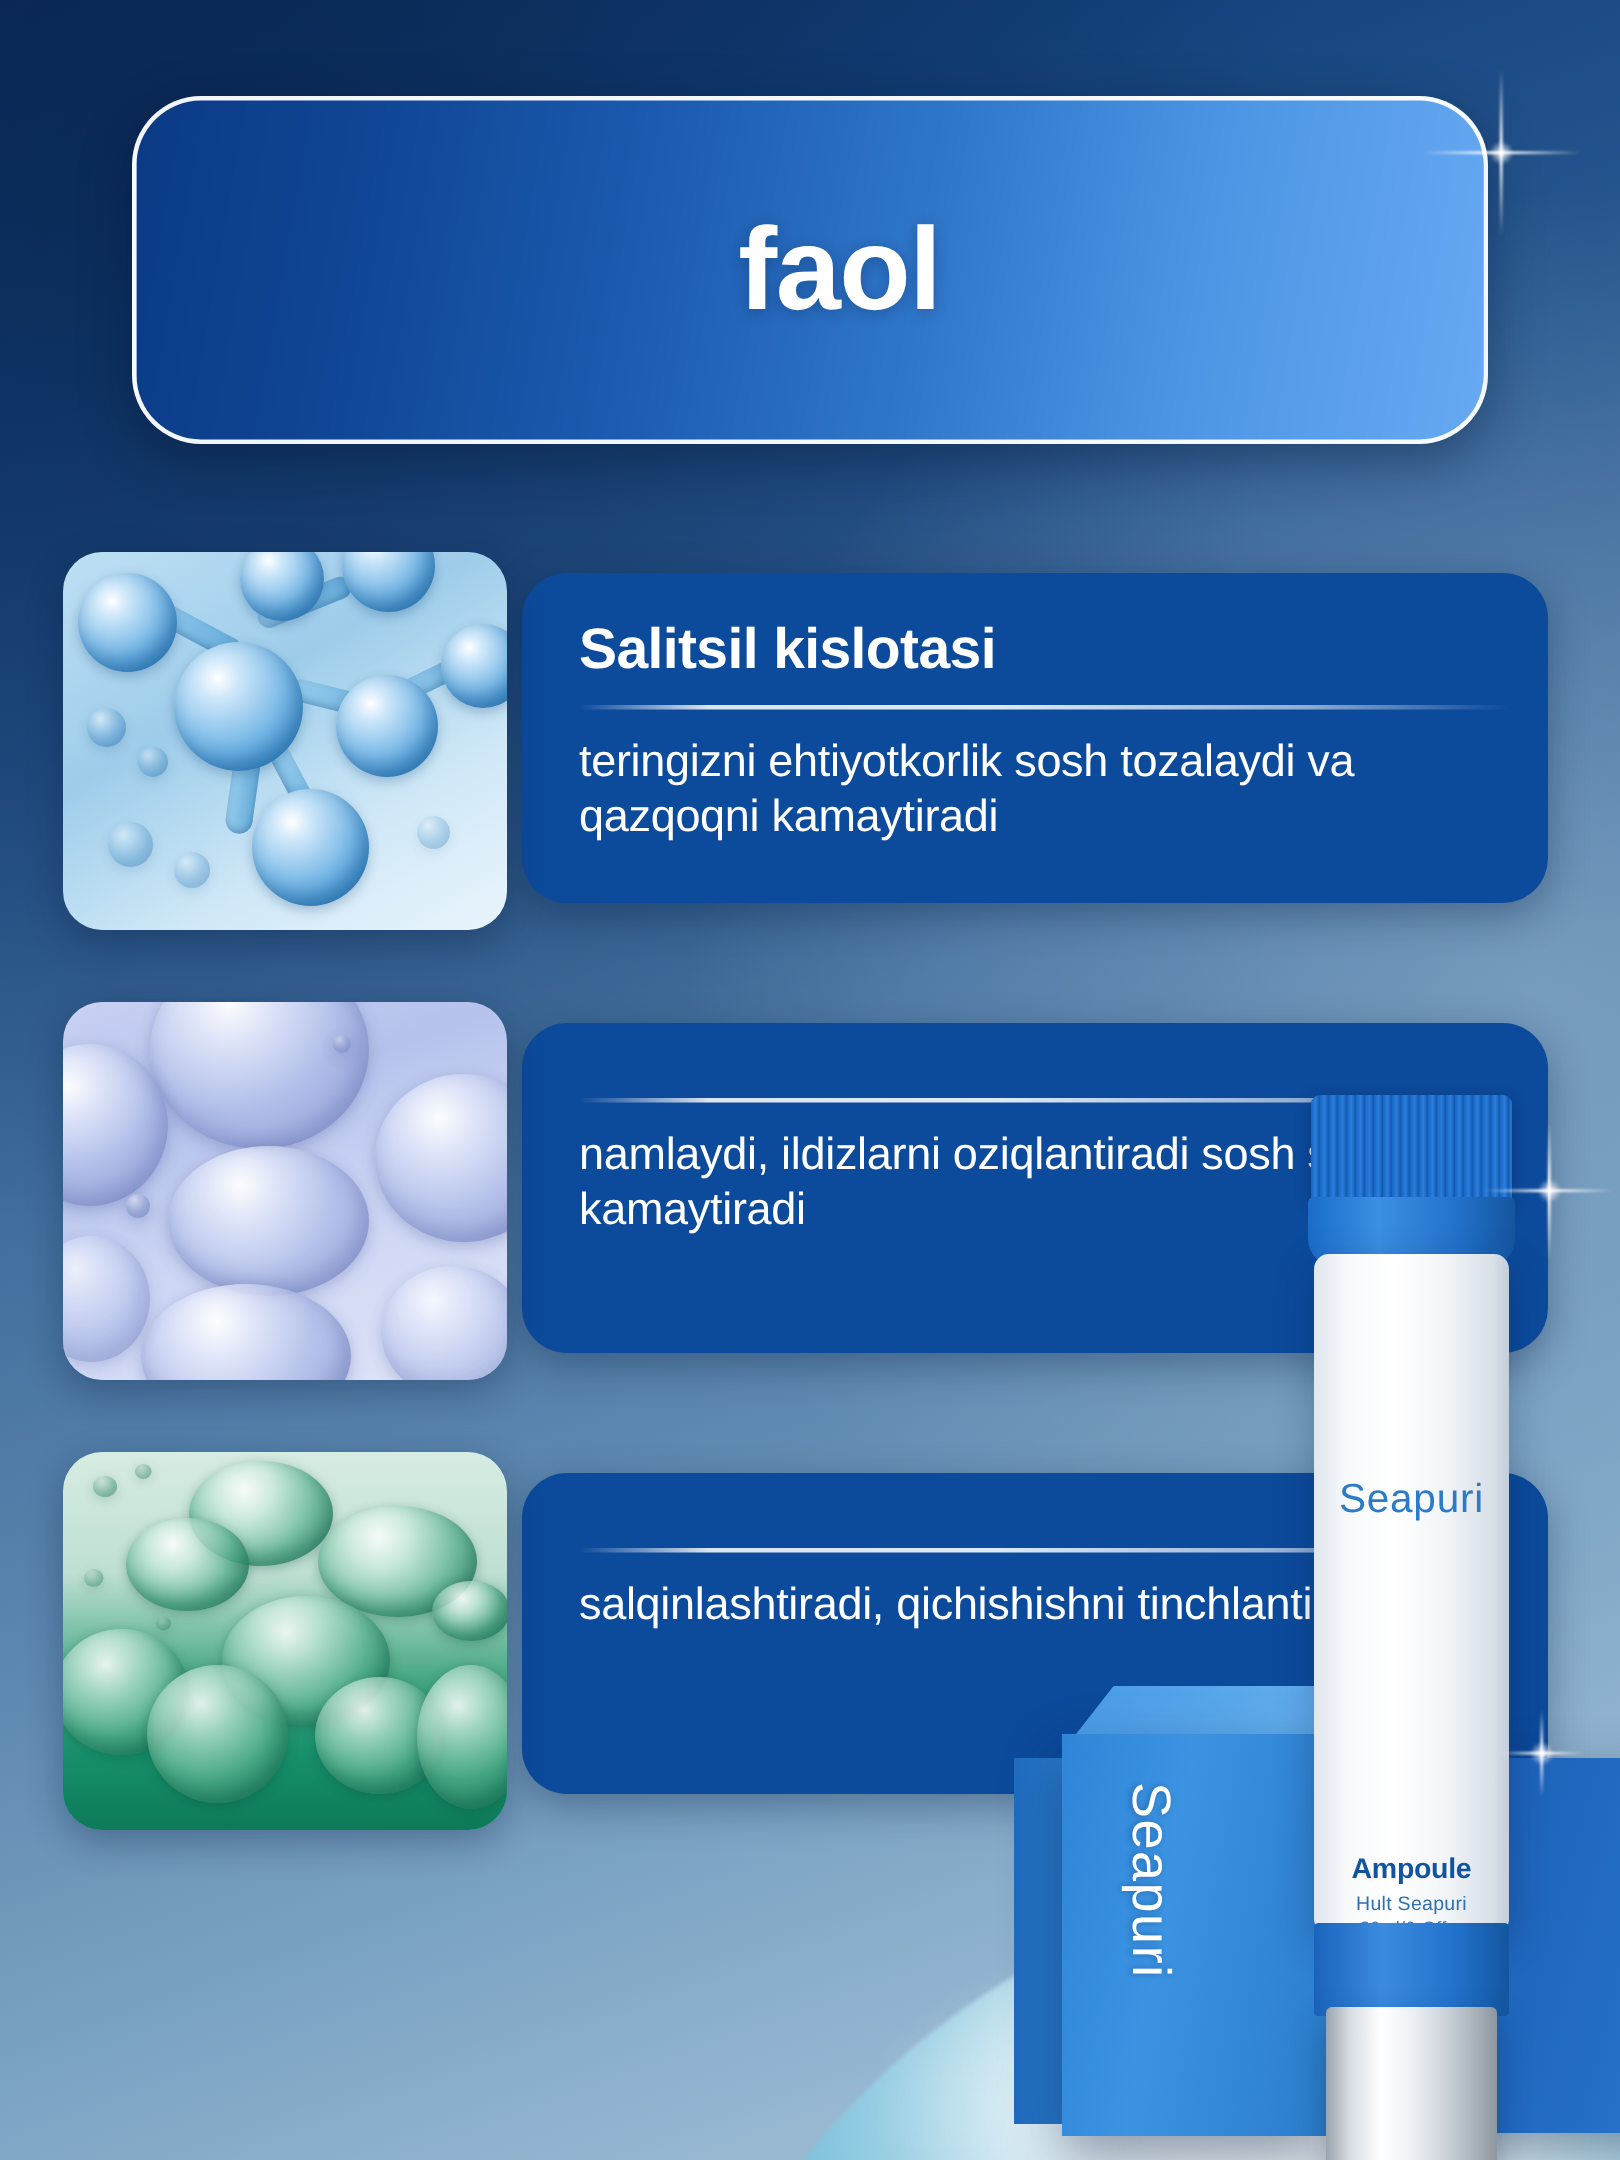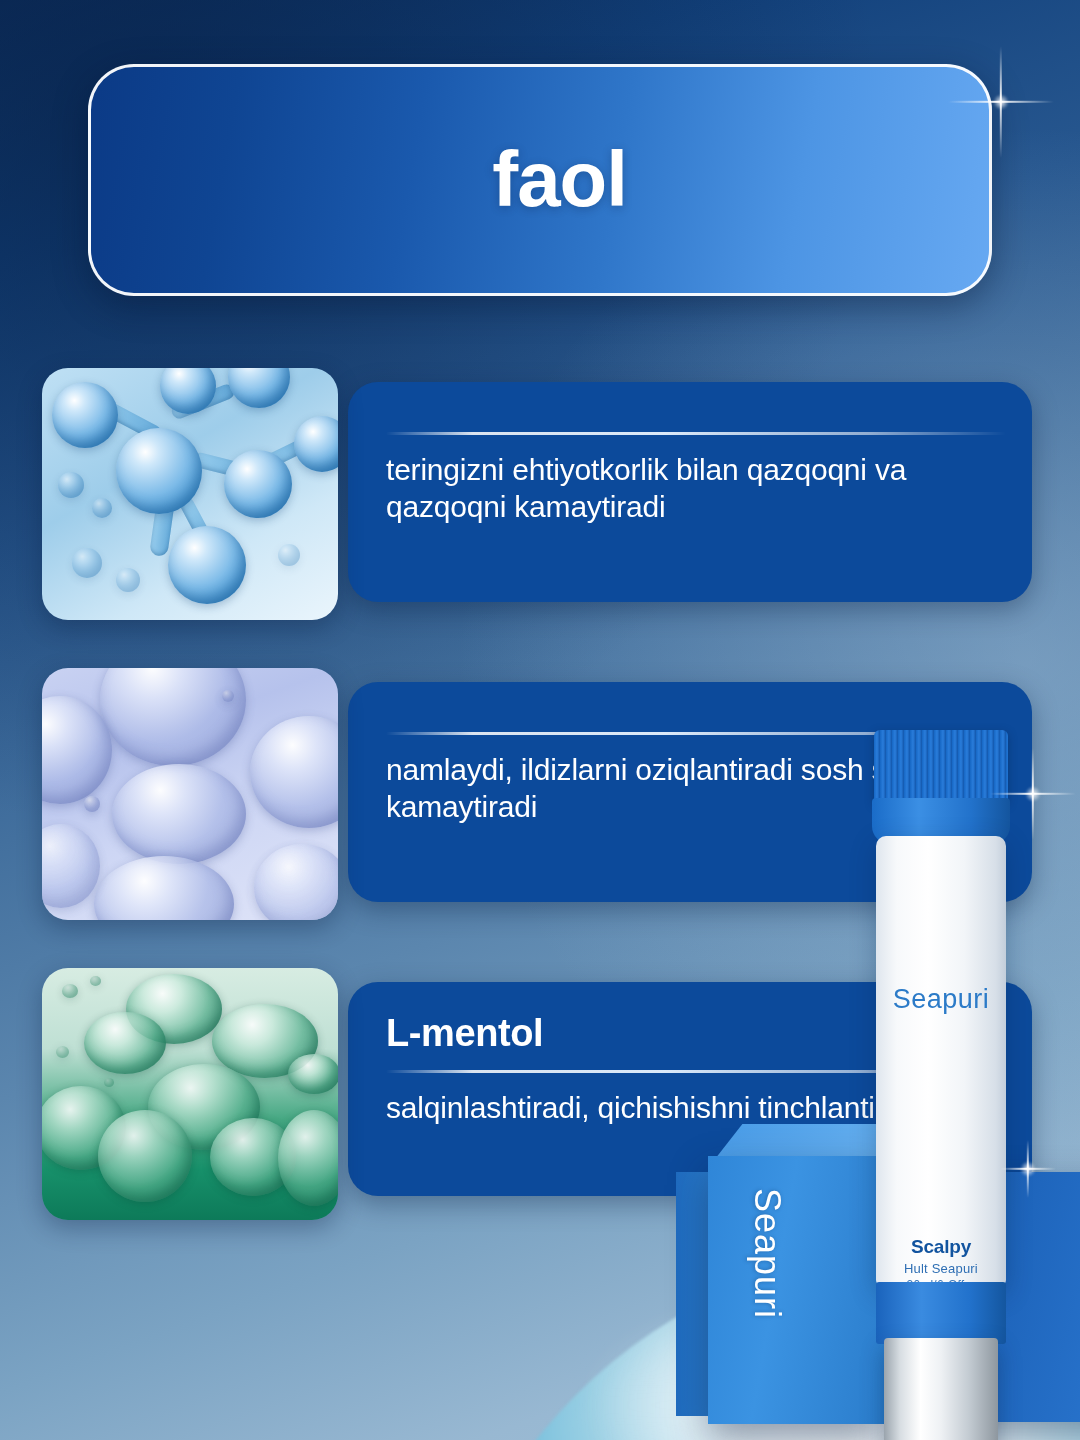--- a/index.html
+++ b/index.html
@@ -268,22 +268,23 @@
   </div>
 
   <div class="sparkle" id="sparkle-header">
     <i class="v"></i>
       <i class="h"></i>
       <i class="core"></i>
   </div>
 
   <div class="row" id="row-1">
     <div class="info-card">
+      <div class="card-title">Salitsil kislotasi</div>
       <div class="divider"></div>
-      <div class="card-desc">teringizni ehtiyotkorlik bilan qazqoqni va qazqoqni kamaytiradi</div>
+      <div class="card-desc">teringizni ehtiyotkorlik sosh tozalaydi va qazqoqni kamaytiradi</div>
     </div>
 
     <div class="thumb">
       <div class="thumb-inner">
         <div class="mol-bg"></div>
         <div class="bond" style="left:52px;  top:44px;  width:70px;  height:15px; transform:rotate(28deg);"></div>
         <div class="bond" style="left:128px; top:26px;  width:66px;  height:15px; transform:rotate(-22deg);"></div>
         <div class="bond" style="left:150px; top:92px;  width:74px;  height:15px; transform:rotate(14deg);"></div>
         <div class="bond" style="left:214px; top:76px;  width:70px;  height:14px; transform:rotate(-26deg);"></div>
         <div class="bond" style="left:112px; top:118px; width:18px;  height:70px; transform:rotate(8deg);"></div>
@@ -321,21 +322,20 @@
         <div class="drop" style="left:212px; top:176px; width:96px;  height:88px; opacity:.8;"></div>
         <div class="drop" style="left:-20px; top:156px; width:78px;  height:84px; opacity:.7;"></div>
         <div class="drop" style="left:42px;  top:128px; width:16px;  height:16px; opacity:.9;"></div>
         <div class="drop" style="left:180px; top:22px;  width:12px;  height:12px; opacity:.85;"></div>
       </div>
     </div>
   </div>
 
   <div class="row" id="row-3">
     <div class="info-card">
-      <div class="card-title">L-mentol</div>
       <div class="divider"></div>
       <div class="card-desc">salqinlashtiradi, qichishishni tinchlantiradi</div>
     </div>
 
     <div class="thumb">
       <div class="thumb-inner">
         <div class="gel-bg"></div>
         <div class="gel" style="left:84px;  top:6px;   width:96px;  height:70px;"></div>
         <div class="gel" style="left:42px;  top:44px;  width:82px;  height:62px;"></div>
         <div class="gel" style="left:170px; top:36px;  width:106px; height:74px;"></div>
@@ -361,21 +361,21 @@
     <div class="box-side"></div>
     <div class="box-front"></div>
     <div class="box-label">Seapuri</div>
 
     <div class="tube">
       <div class="tube-cap"></div>
       <div class="tube-shoulder"></div>
       <div class="tube-body">
         <div class="tube-brand">Seapuri</div>
         <div class="tube-info">
-          <div class="p-name">Scalpy</div>
+          <div class="p-name">Ampoule</div>
           <div class="p-sub">Hult Seapuri</div>
           <div class="p-vol">20ml/6-Offer</div>
         </div>
       </div>
       <div class="tube-band"></div>
       <div class="tube-chrome"></div>
     </div>
   </div>
 
   <div class="sparkle" id="sparkle-tube">

